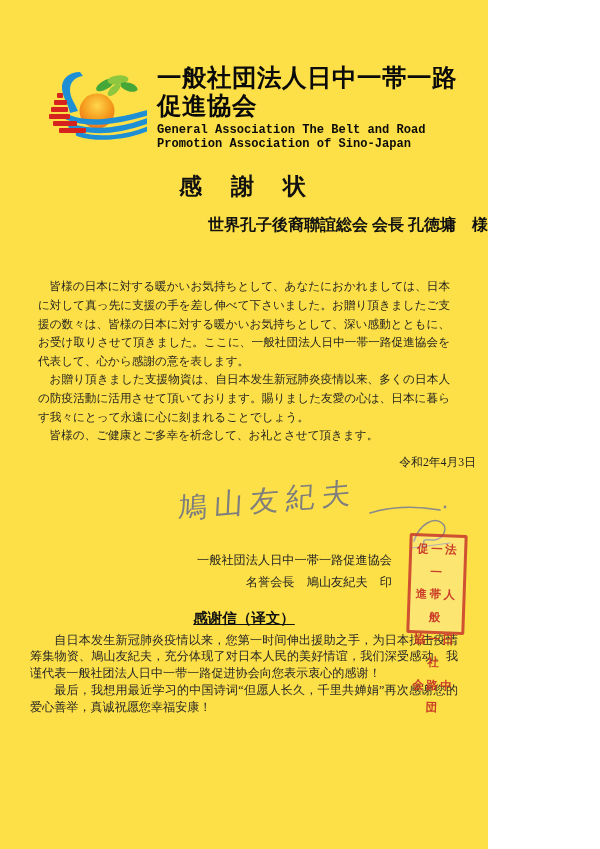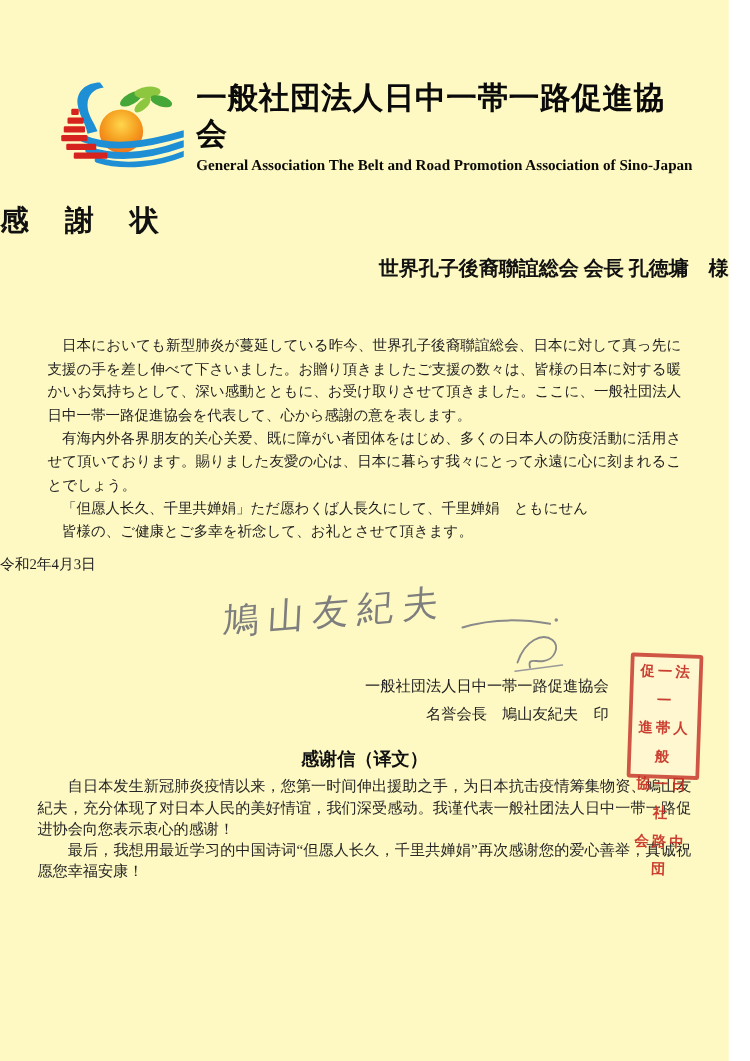--- a/index.html
+++ b/index.html
@@ -1,55 +1,55 @@
 <!DOCTYPE html>
 <html><head>
 <meta charset="utf-8">
 <style>
   html,body{margin:0;padding:0;background:#ffffff;}
   .page{
-    position:relative;width:583px;height:849px;background:#fef9c3;overflow:hidden;
+    position:relative;width:488px;height:849px;background:#fde047;overflow:hidden;
     font-family:"Liberation Serif","DejaVu Serif",serif;color:#1f1f1f;
   }
   
   .header{display:flex;align-items:center;gap:10px;margin:64px 28px 0 44px;}
   .logo{flex:0 0 auto;}
   .header-text{flex:1;}
   .org-ja{font-size:24.5px;font-weight:bold;color:#0a0a0a;letter-spacing:.5px;line-height:1.15;
           font-family:"Liberation Sans","DejaVu Sans",sans-serif;}
   .org-en{font-size:12.1px;font-weight:bold;color:#0a0a0a;margin-top:3px;
-          font-family:Liberation Serif, serif;}
+          font-family:Liberation Mono, monospace;}
   
-  .doc-title{text-align:left;margin-top:20px;font-size:23px;font-weight:bold;color:#111;letter-spacing:3px;}
+  .doc-title{text-align:center;margin-top:20px;font-size:23px;font-weight:bold;color:#111;letter-spacing:3px;}
   .recipient{text-align:right;margin-top:13px;font-size:16px;font-weight:bold;color:#111;}
   
   .body-text{margin:42px 38px 0 38px;font-size:11.6px;line-height:18.6px;text-align:justify;}
   .body-text p{margin:0;text-indent:1em;}
-  .date-line{text-align:left;padding-right:26px;margin-top:9px;font-size:11.8px;}
+  .date-line{text-align:right;padding-right:12px;margin-top:9px;font-size:11.8px;}
   
   .sig-zone{position:relative;height:72px;margin:4px 38px 0 38px;}
   .handwriting{
     position:absolute;left:140px;top:6px;color:#7e7e7e;font-size:29px;letter-spacing:7px;
     transform:rotate(-5deg) skewX(-8deg);font-weight:lighter;white-space:nowrap;
   }
   .hw-sweep{position:absolute;left:330px;top:26px;}
   .hw-flourish{position:absolute;left:372px;top:40px;}
   
   .org-block{position:relative;text-align:right;margin:2px 38px 0 38px;padding-right:58px;
              font-size:12.2px;line-height:22px;color:#222;}
   .seal{
     position:absolute;right:-16px;top:-15px;width:52px;height:93px;
     border:3px solid rgba(197,47,36,.82);border-radius:2px;transform:rotate(2deg);
     color:rgba(197,47,36,.92);font-weight:bold;text-align:center;
     font-size:11.5px;letter-spacing:2.5px;line-height:22.6px;padding-top:1px;
     background:rgba(255,245,243,.25);
   }
   
   .trans-title{text-align:center;font-size:14.5px;font-weight:bold;color:#111;margin-top:16px;
-               font-family:"Liberation Sans","DejaVu Sans",sans-serif;}
+               font-family:"Liberation Sans","DejaVu Sans",sans-serif;text-decoration:underline;}
   .trans-body{margin:4px 30px 0 30px;font-size:12.1px;line-height:16.8px;text-align:justify;color:#262626;}
   .trans-body p{margin:0;text-indent:2em;}
 </style>
 </head>
 <body>
 
 <div class="page">
 
   <div class="header">
     <div class="logo">
@@ -91,23 +91,22 @@
       <div class="org-ja">一般社団法人日中一帯一路促進協会</div>
       <div class="org-en">General Association The Belt and Road Promotion Association of Sino-Japan</div>
     </div>
   </div>
 
   <div class="doc-title">感　謝　状</div>
 
   <div class="recipient">世界孔子後裔聯誼総会 会長 孔徳墉　様</div>
 
   <div class="body-text">
-    <p>日本においても新型肺炎が蔓延している昨今、世界孔子後裔聯誼総会、日本に対して真っ先に支援の手を差し伸べて下さいました。お贈り頂きましたご支援の数々は、皆様の日本に対する暖かいお気持ちとして、深い感動とともに、お受け取りさせて頂きました。ここに、一般社団法人日中一帯一路促進協会を代表して、心から感謝の意を表します。</p>
-    <p>有海内外各界朋友的关心关爱、既に障がい者団体をはじめ、多くの日本人の防疫活動に活用させて頂いております。賜りました友愛の心は、日本に暮らす我々にとって永遠に心に刻まれることでしょう。</p>
-    <p>「但愿人长久、千里共婵娟」ただ愿わくば人長久にして、千里婵娟　ともにせん</p>
+    <p>皆様の日本に対する暖かいお気持ちとして、あなたにおかれましては、日本に対して真っ先に支援の手を差し伸べて下さいました。お贈り頂きましたご支援の数々は、皆様の日本に対する暖かいお気持ちとして、深い感動とともに、お受け取りさせて頂きました。ここに、一般社団法人日中一帯一路促進協会を代表して、心から感謝の意を表します。</p>
+    <p>お贈り頂きました支援物資は、自日本发生新冠肺炎疫情以来、多くの日本人の防疫活動に活用させて頂いております。賜りました友愛の心は、日本に暮らす我々にとって永遠に心に刻まれることでしょう。</p>
     <p>皆様の、ご健康とご多幸を祈念して、お礼とさせて頂きます。</p>
   </div>
 
   <div class="date-line">令和2年4月3日</div>
 
   <div class="sig-zone">
     <div class="handwriting">鳩山友紀夫</div>
     <svg class="hw-sweep" width="80" height="16" viewBox="0 0 80 16">
       <path d="M2,12 C24,5 48,5 72,9" stroke="#8a8a8a" stroke-width="1.6" fill="none" stroke-linecap="round"></path>
       <circle cx="77" cy="6" r="1.4" fill="#8a8a8a"></circle>

